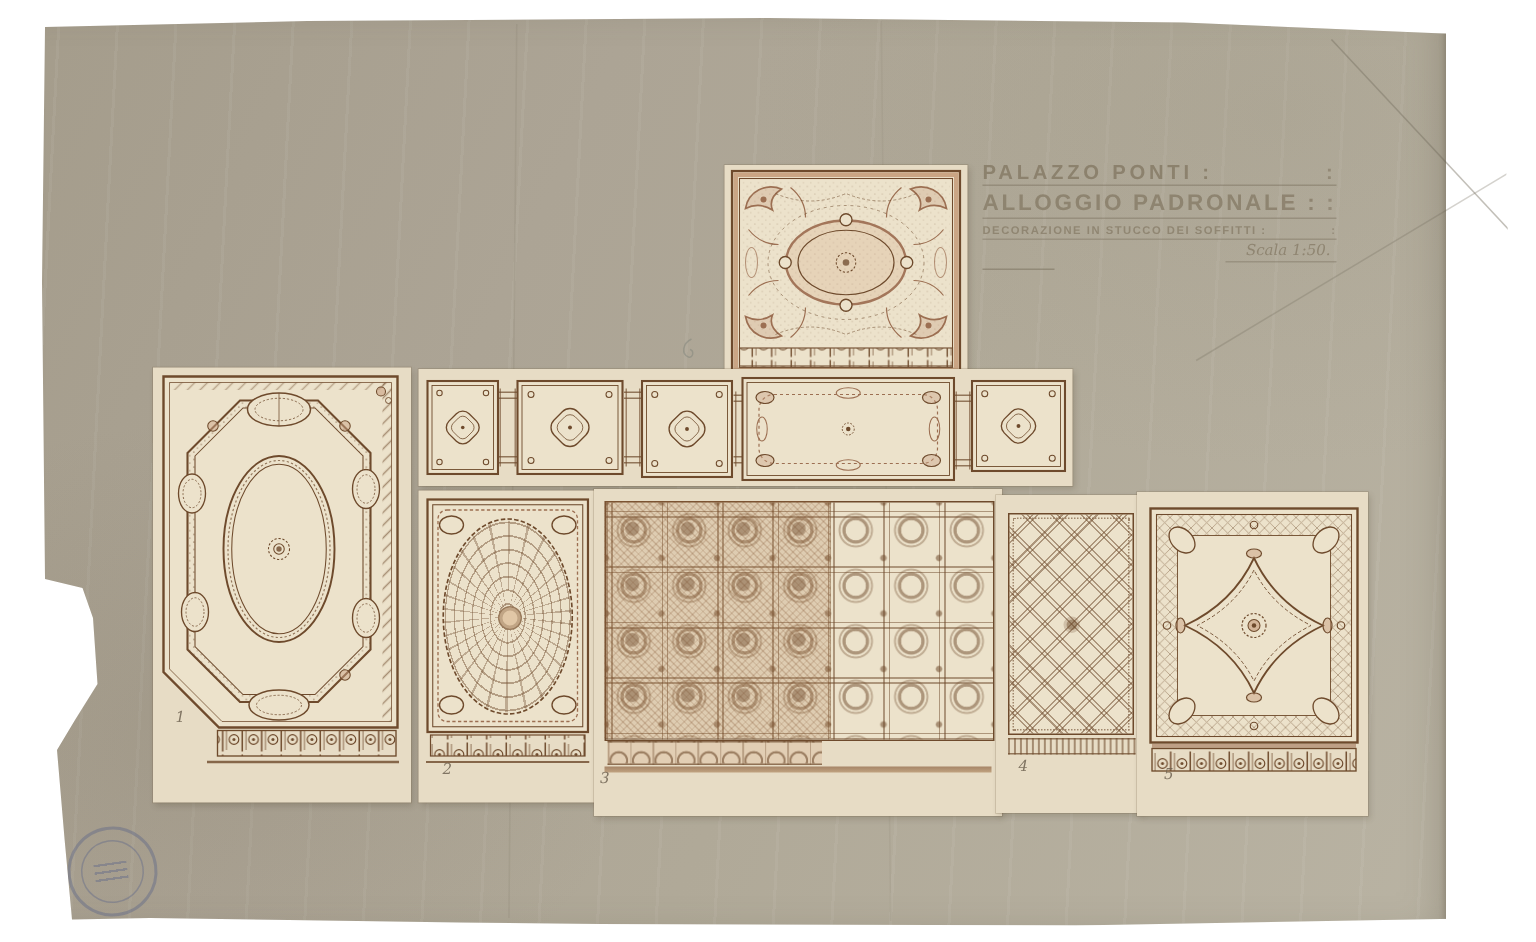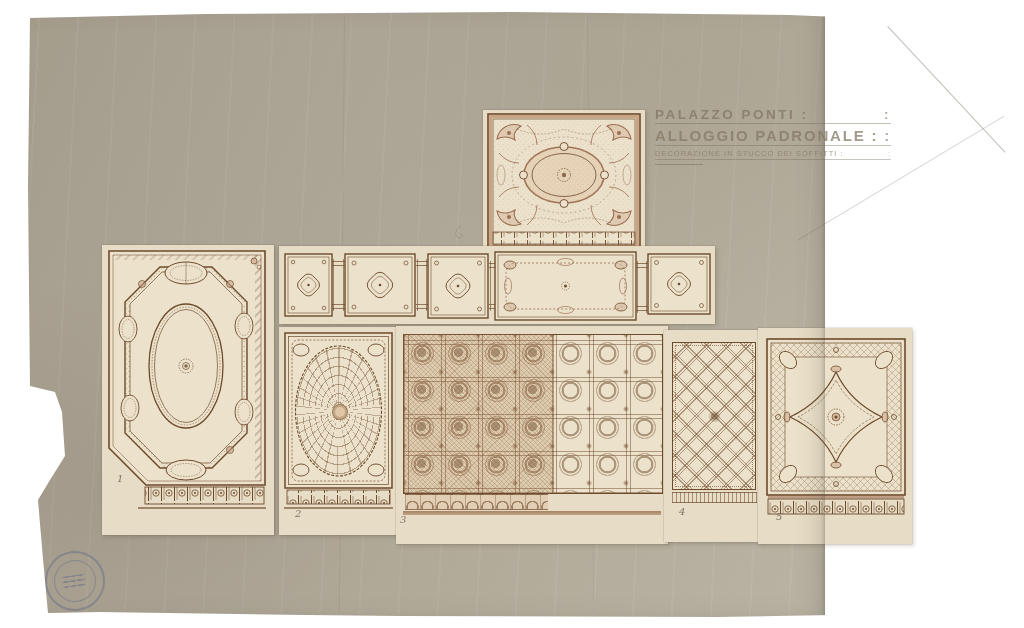--- a/index.html
+++ b/index.html
@@ -1,19 +1,19 @@
 <!DOCTYPE html>
 <html><head>
 <meta charset="utf-8">
 <style>
   html,body{margin:0;padding:0;background:#ffffff;}
   .stage{position:relative;width:1024px;height:628px;background:#ffffff;overflow:hidden;
          font-family:"Liberation Sans", sans-serif;}
   
-  .sheet{position:absolute;left:0;top:0;width:825px;height:628px;
+  .sheet{position:absolute;left:0;top:0;width:964px;height:628px;
     background:
       radial-gradient(ellipse 420px 300px at 14% 78%, rgba(125,115,95,.18), rgba(125,115,95,0) 70%),
       radial-gradient(ellipse 500px 340px at 88% 12%, rgba(140,133,115,.15), rgba(140,133,115,0) 70%),
       repeating-linear-gradient(93deg, rgba(255,255,255,.05) 0 2px, rgba(255,255,255,0) 2px 39px),
       linear-gradient(115deg,#a49c8b 0%,#aca495 34%,#b0a998 58%,#b9b3a3 100%);
     clip-path:polygon(30px 18px,205px 14px,512px 12px,789px 15px,1002px 24px,
       1006px 188px,1004px 402px,998px 612px,717px 617px,400px 616px,307px 615px,
       100px 612px,48px 613px,43px 559px,38px 500px,50px 480px,65px 456px,62px 412px,
       55px 392px,30px 386px,28px 188px);}
   .sheet::after{content:"";position:absolute;inset:0;pointer-events:none;
@@ -95,21 +95,21 @@
     background:repeating-linear-gradient(90deg, rgba(110,74,44,.55) 0 1px, rgba(110,74,44,0) 1px 4px);
     border-top:1px solid rgba(110,74,44,.7);border-bottom:1px solid rgba(110,74,44,.7);}
 
   
   .title-block{position:absolute;left:655px;top:104px;width:236px;color:#847964;z-index:4;}
   .t-row{display:flex;justify-content:space-between;align-items:flex-end;
     border-bottom:1px solid rgba(118,108,90,.55);padding-bottom:1px;margin-top:3px;}
   .t-row .tail{opacity:.8;}
   .t1{font-size:13.5px;letter-spacing:2.5px;font-weight:bold;opacity:.8;}
   .t2{font-size:15px;letter-spacing:1.8px;font-weight:bold;opacity:.75;}
-  .t3{font-size:7.5px;letter-spacing:1px;font-weight:normal;opacity:.7;}
+  .t3{font-size:7.5px;letter-spacing:1px;font-weight:bold;opacity:.7;}
   .t-scale{display:flex;justify-content:flex-end;margin-top:2px;}
   .t-scale span{font-family:"DejaVu Serif", serif;font-style:italic;font-size:10px;opacity:.75;
     border-bottom:1px solid rgba(118,108,90,.5);padding:0 4px 1px 14px;}
   .t-stub{width:48px;border-bottom:1px solid rgba(118,108,90,.5);height:4px;}
 
   
   .stamp{position:absolute;left:45px;top:551px;width:56px;height:56px;border-radius:50%;
     border:2px solid rgba(88,98,136,.4);transform:rotate(-8deg);z-index:3;}
   .stamp::before{content:"";position:absolute;inset:7px;border-radius:50%;
     border:1.5px solid rgba(88,98,136,.38);}
@@ -154,20 +154,23 @@
       <span>PALAZZO PONTI :</span>
       <span class="tail">:</span>
     </div>
     <div class="t-row t2">
       <span>ALLOGGIO PADRONALE :</span>
       <span class="tail">:</span>
     </div>
     <div class="t-row t3">
       <span>DECORAZIONE IN STUCCO DEI SOFFITTI :</span>
       <span class="tail">:</span>
+    </div>
+    <div class="t-scale">
+      <span>Scala 1:50.</span>
     </div>
     <div class="t-stub"></div>
   </div>
 
   <div class="mount" style="left:483px;top:110px;width:162px;height:144px">
     <svg width="154" height="137" viewBox="0 0 154 137" style="left:4px;top:3px">
       <rect x="1" y="1" width="152" height="135" fill="#ece2cb" stroke="#6e4a2c" stroke-width="1.6"></rect>
       <rect x="3.5" y="3.5" width="147" height="130" fill="none" stroke="#c49a78" stroke-width="3" opacity=".85"></rect>
       <rect x="6" y="6" width="142" height="125" fill="none" stroke="#6e4a2c" stroke-width=".7"></rect>
       <rect x="8" y="8" width="138" height="108" fill="url(#spk)" opacity=".16"></rect>

